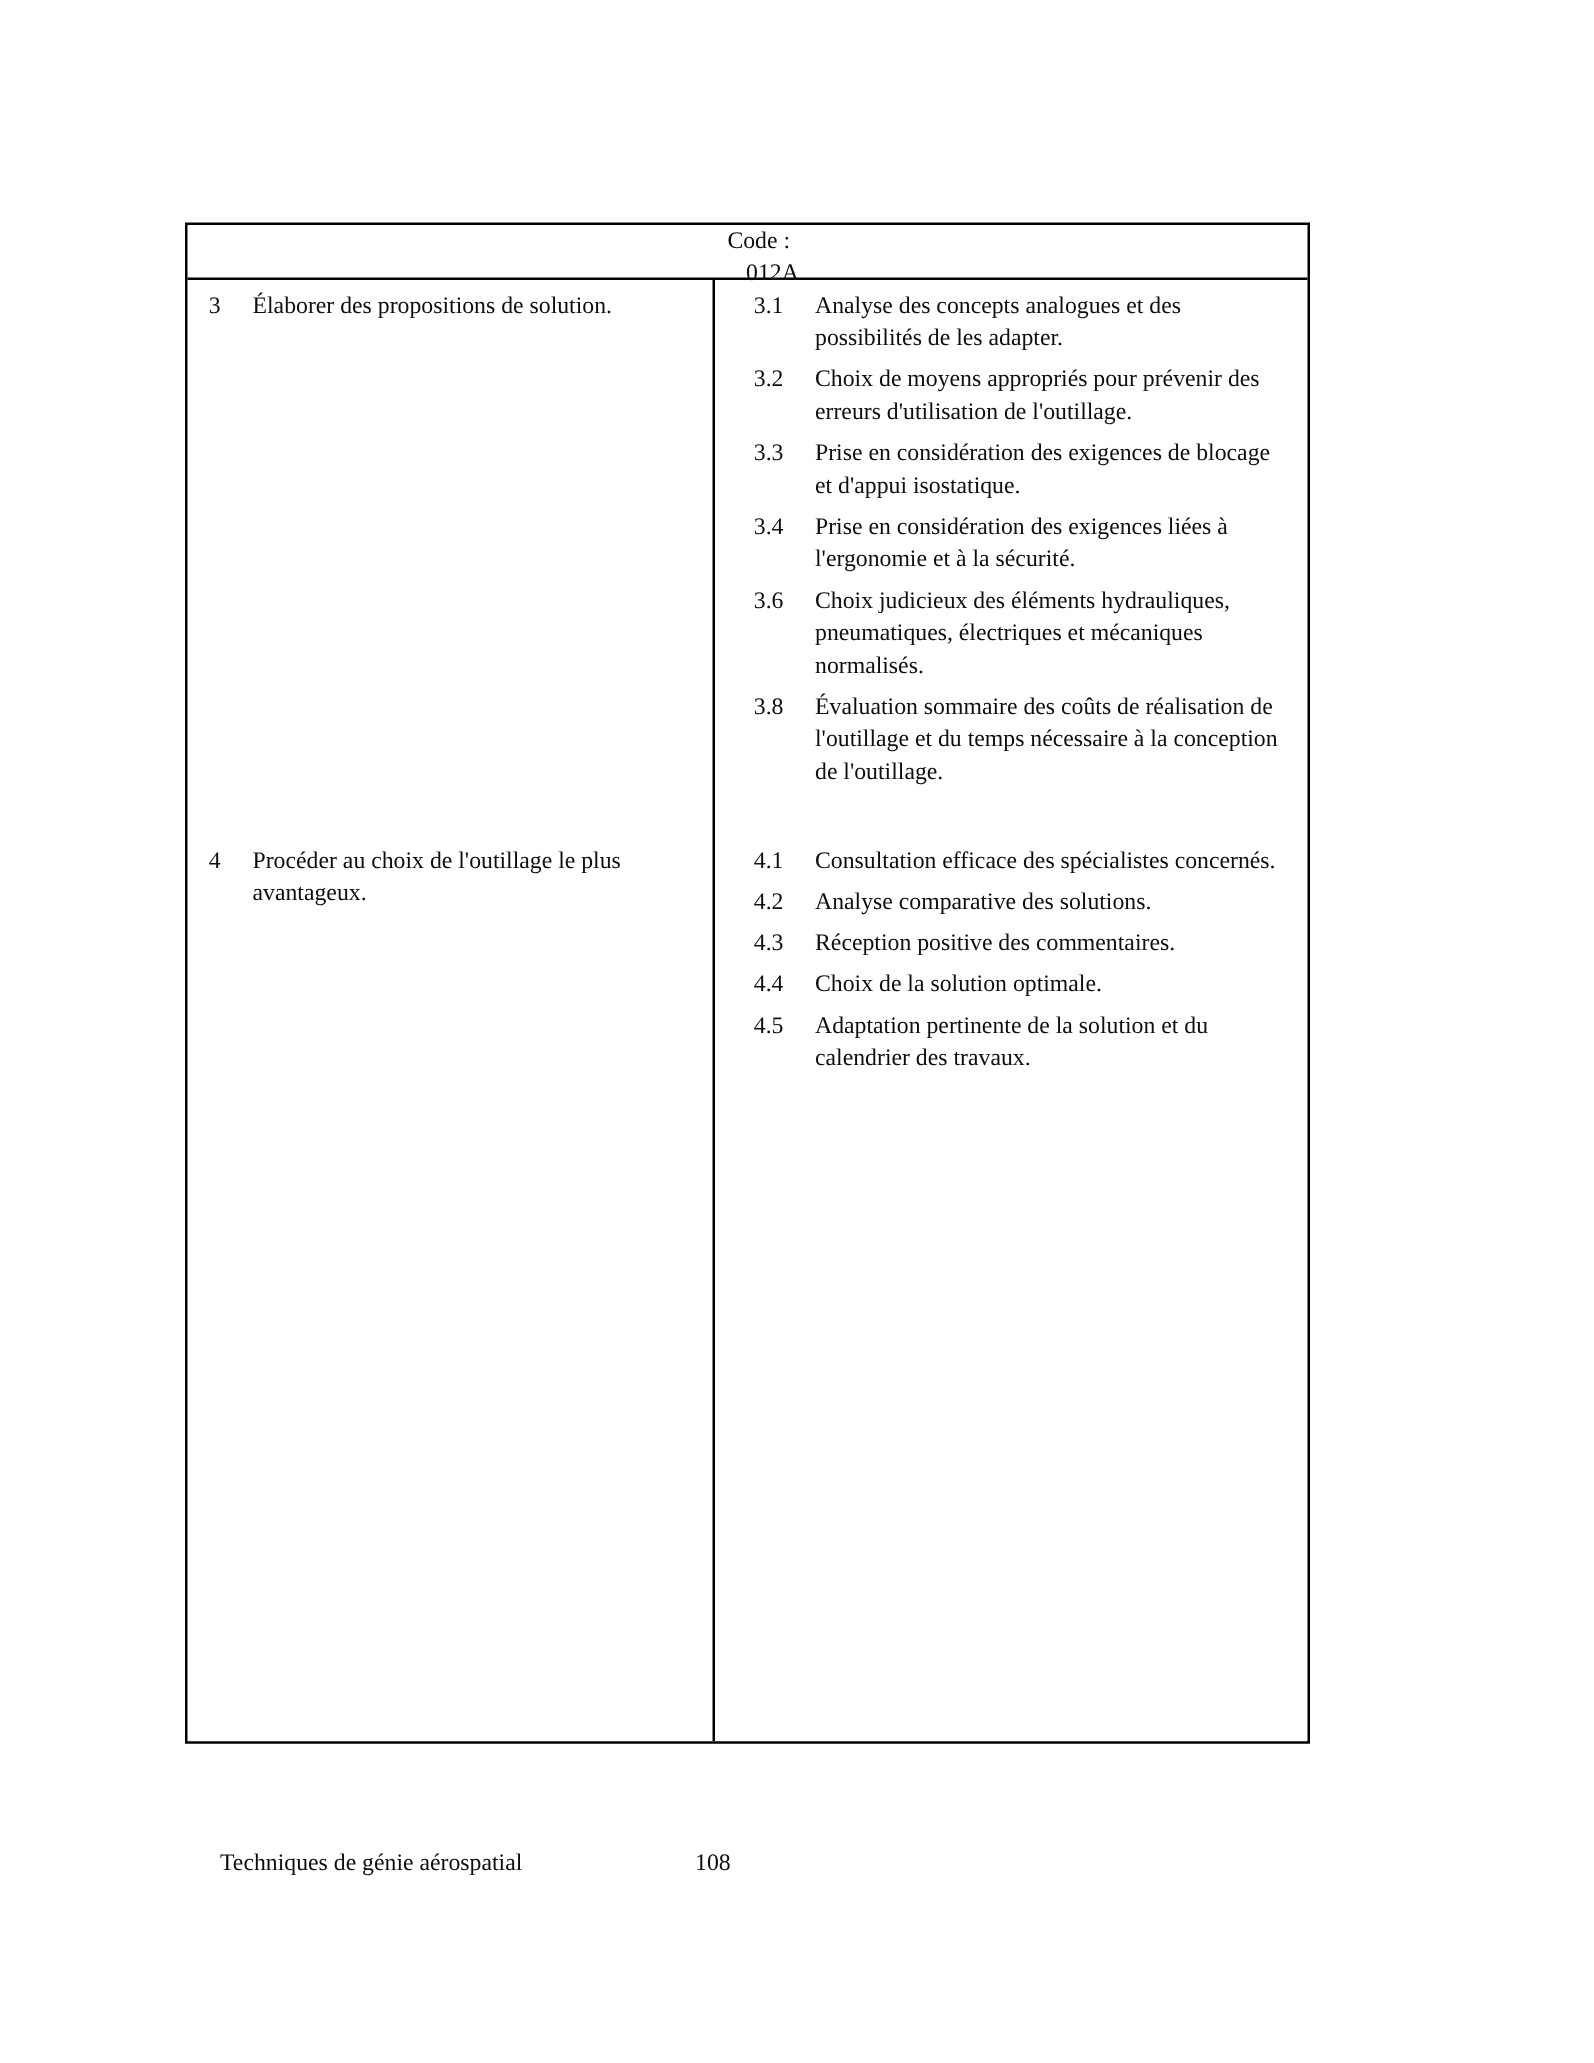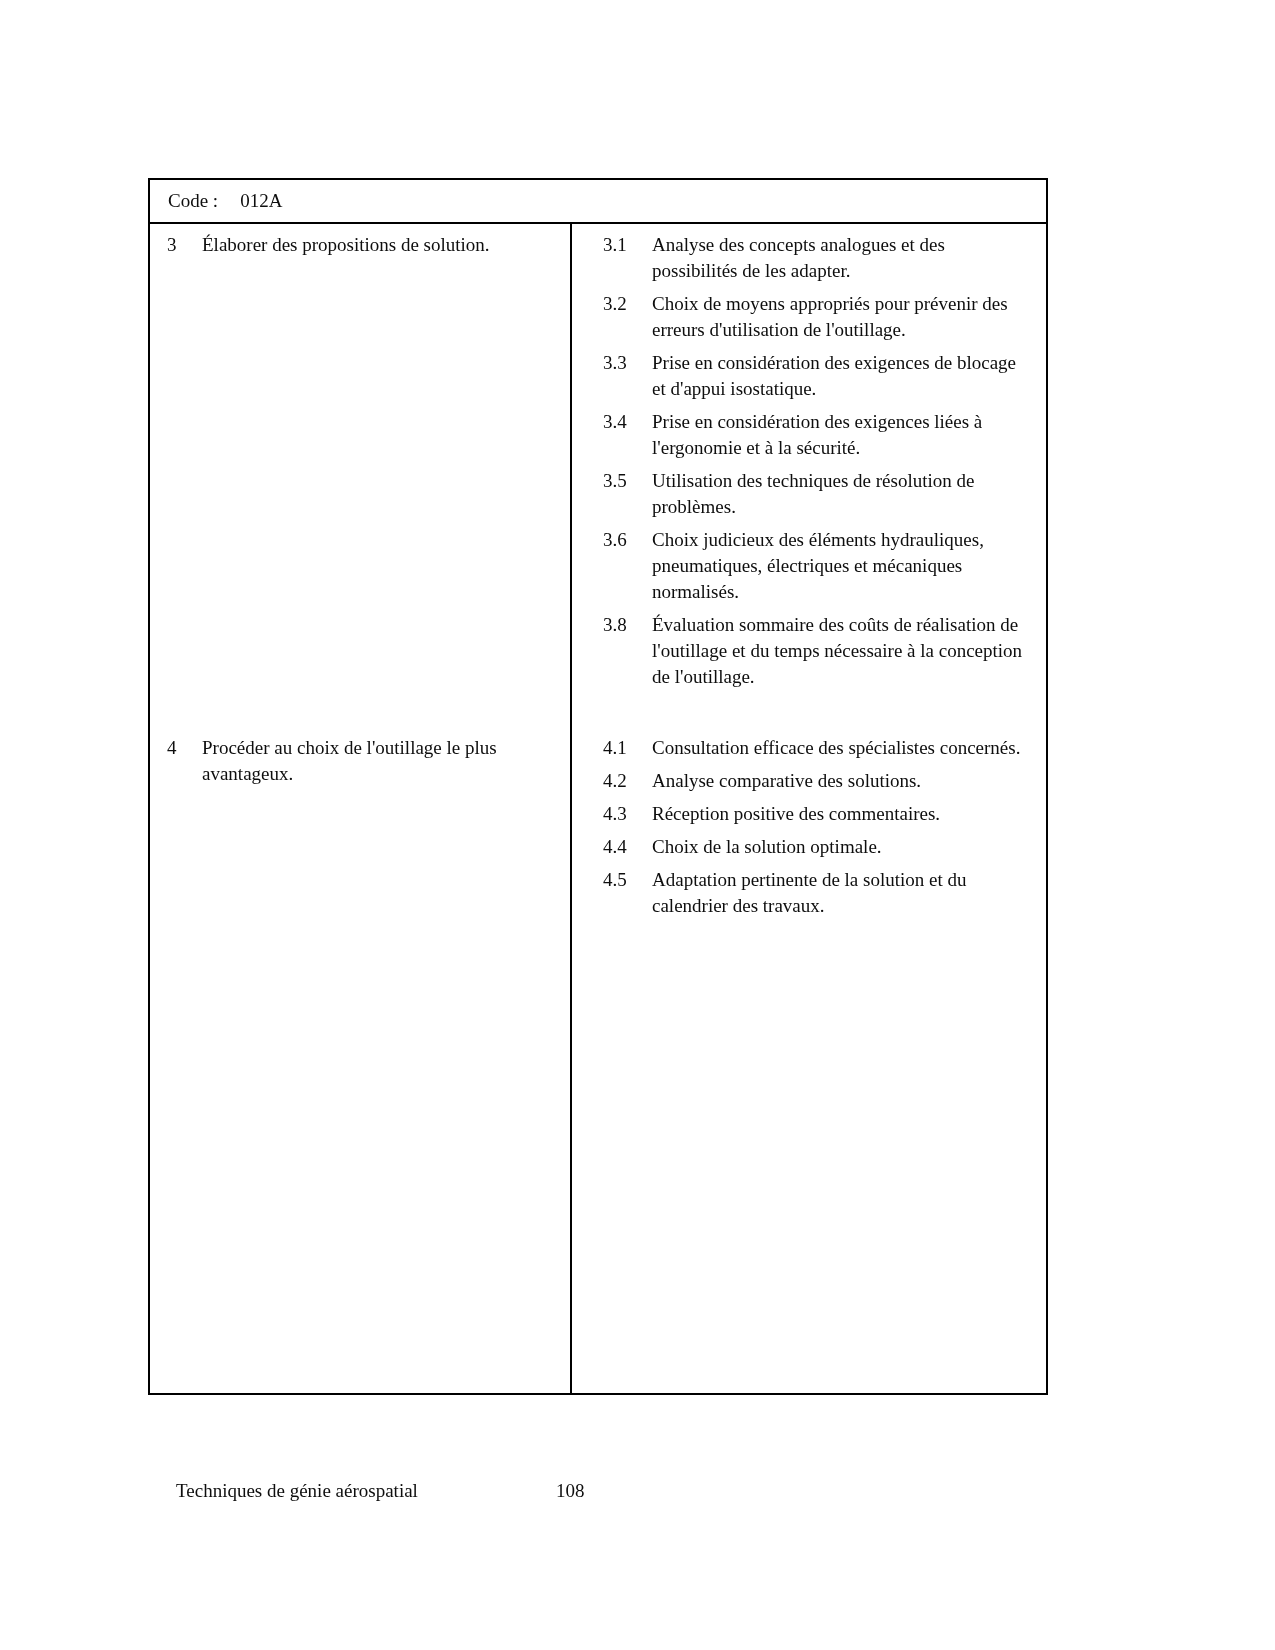--- a/index.html
+++ b/index.html
@@ -22,20 +22,21 @@
     height: 1217px;
     border: 2px solid #000;
   }
 
   .code-row {
     height: 44px;
     border-bottom: 2px solid #000;
     display: flex;
     align-items: center;
     padding-left: 18px;
+    flex-direction: column;
   }
   .code-row .code-value { margin-left: 22px; }
 
   .table-body {
     position: relative;
     height: calc(100% - 44px);
     overflow: hidden;
   }
   .v-divider {
     position: absolute;
@@ -104,24 +105,20 @@
           </div>
           <div class="criterion">
             <span class="crit-num">3.3</span>
             <span class="crit-text">Prise en considération des exigences de blocage et d'appui isostatique.</span>
           </div>
           <div class="criterion">
             <span class="crit-num">3.4</span>
             <span class="crit-text">Prise en considération des exigences liées à l'ergonomie et à la sécurité.</span>
           </div>
           <div class="criterion">
-            <span class="crit-num">3.5</span>
-            <span class="crit-text">Utilisation des techniques de résolution de problèmes.</span>
-          </div>
-          <div class="criterion">
             <span class="crit-num">3.6</span>
             <span class="crit-text">Choix judicieux des éléments hydrauliques, pneumatiques, électriques et mécaniques normalisés.</span>
           </div>
           <div class="criterion">
             <span class="crit-num">3.8</span>
             <span class="crit-text">Évaluation sommaire des coûts de réalisation de l'outillage et du temps nécessaire à la conception de l'outillage.</span>
           </div>
         </div>
       </div>
       <div class="group-row spaced">

